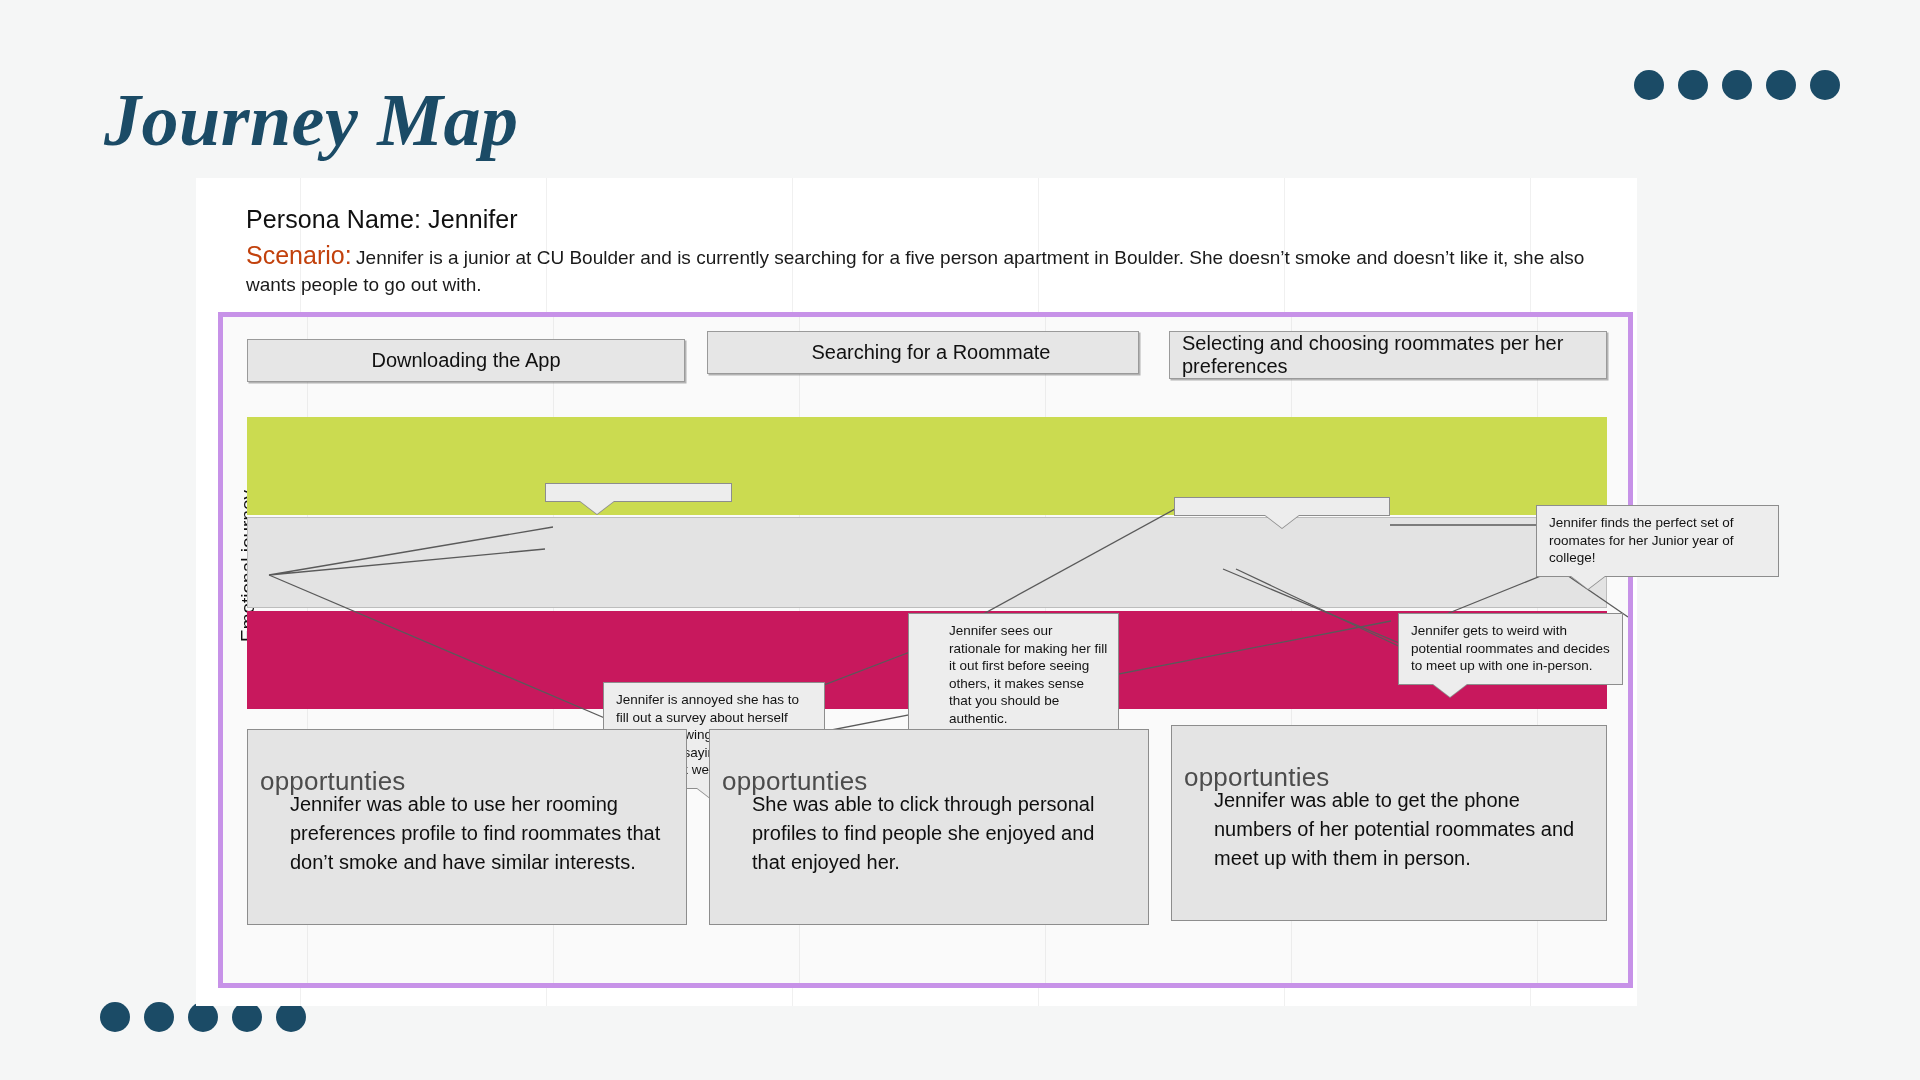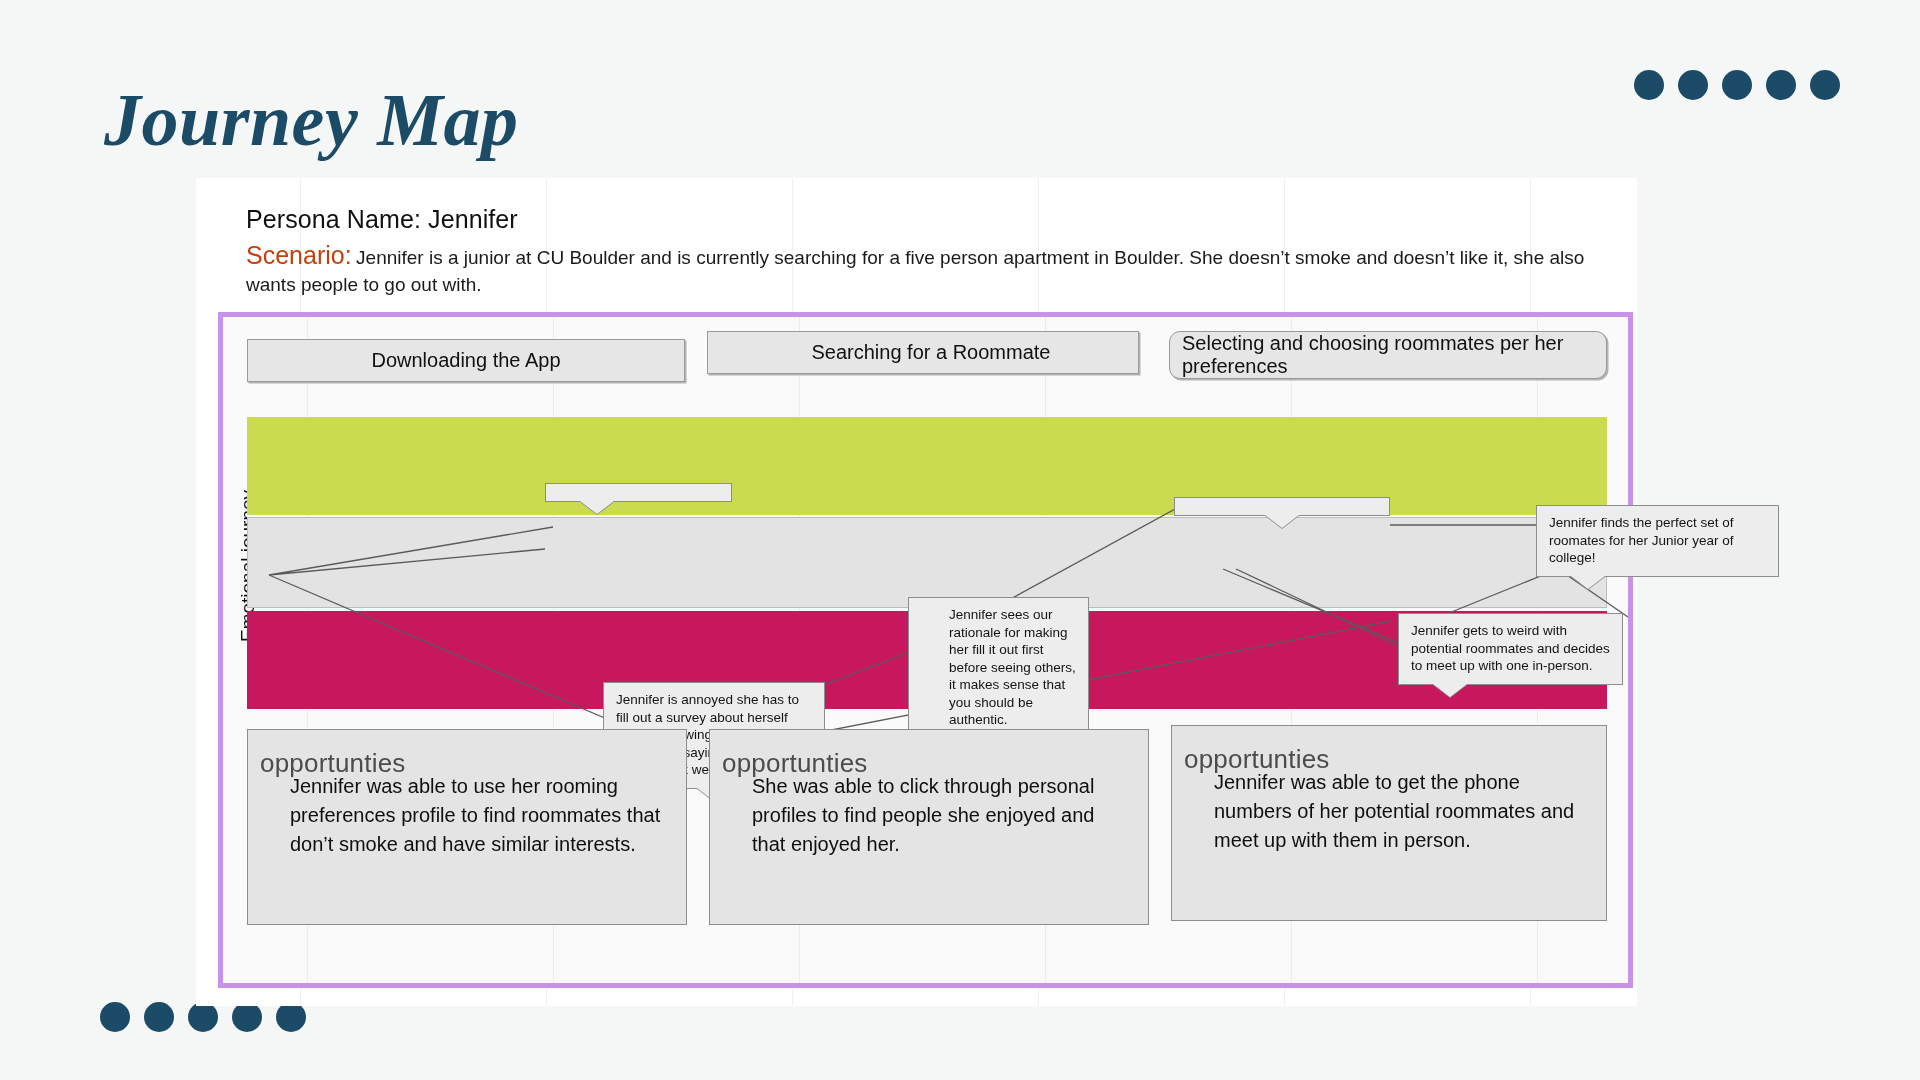--- a/index.html
+++ b/index.html
@@ -66,21 +66,21 @@
     border: 1px solid #9a9a9a;
     box-shadow: 1.5px 1.5px 0 rgba(120,120,120,0.55);
     display: flex; align-items: center; justify-content: center;
     padding: 0 12px;
   }
   .stage-label {
     font-size: 20px; color: #111; text-align: center; line-height: 1.16;
   }
   .stage-1 { left: 24px;  width: 438px; margin-top: 8px; }
   .stage-2 { left: 484px; width: 432px; padding-left: 28px; }
-  .stage-3 { left: 946px; width: 438px; height: 48px; border-radius: 11px; }
+  .stage-3 { left: 946px; width: 438px; height: 48px; }
   .stage-3 .stage-label { text-align: left; width: 100%; }
 
   
   .emo-label {
     position: absolute; left: 10px; top: 108px;
     width: 30px; height: 282px;
     display: flex; align-items: center; justify-content: center;
   }
   .emo-label span {
     transform: rotate(-90deg);
@@ -112,30 +112,30 @@
     border-left: 17px solid transparent;
     border-right: 17px solid transparent;
     border-top: 13px solid #ededed;
     filter: drop-shadow(0 1px 0 #8d8d8d);
   }
   .callout.tail-mid .tail { left: 50%; margin-left: -17px; }
 
   .c-excited  { left: 322px; top: 166px;  width: 187px; }
   .c-multiple { left: 951px; top: 180px;  width: 216px; }
   .c-perfect  { left: 1313px; top: 188px; width: 243px; }
-  .c-rationale{ left: 685px; top: 280px;  width: 181px; padding-left: 40px; }
+  .c-rationale{ left: 685px; top: 296px;  width: 211px; padding-left: 40px; }
   .c-chat     { left: 1175px; top: 296px; width: 225px; }
   .c-annoyed  { left: 380px; top: 365px;  width: 222px; }
 
   
   .opps { position: absolute; left: 24px; top: 412px; width: 1360px; height: 196px; }
   .opp {
     position: absolute; top: 0; height: 196px;
     background: #e4e4e4; border: 1px solid #8d8d8d;
-    padding: 20px 20px 0 12px;
+    padding: 38px 20px 0 12px;
   }
   .opp-1 { left: 0;    width: 440px; }
   .opp-2 { left: 462px; width: 440px; }
   .opp-3 { left: 924px; width: 436px; top: -4px; }
   .opp-title { font-size: 26px; color: #4c4c4c; line-height: 1; letter-spacing: 0.2px; }
   .opp-body  { font-size: 20px; color: #0f0f0f; line-height: 1.44; margin-top: -4px; padding-left: 30px; }
 </style>
 </head>
 <body>
 

